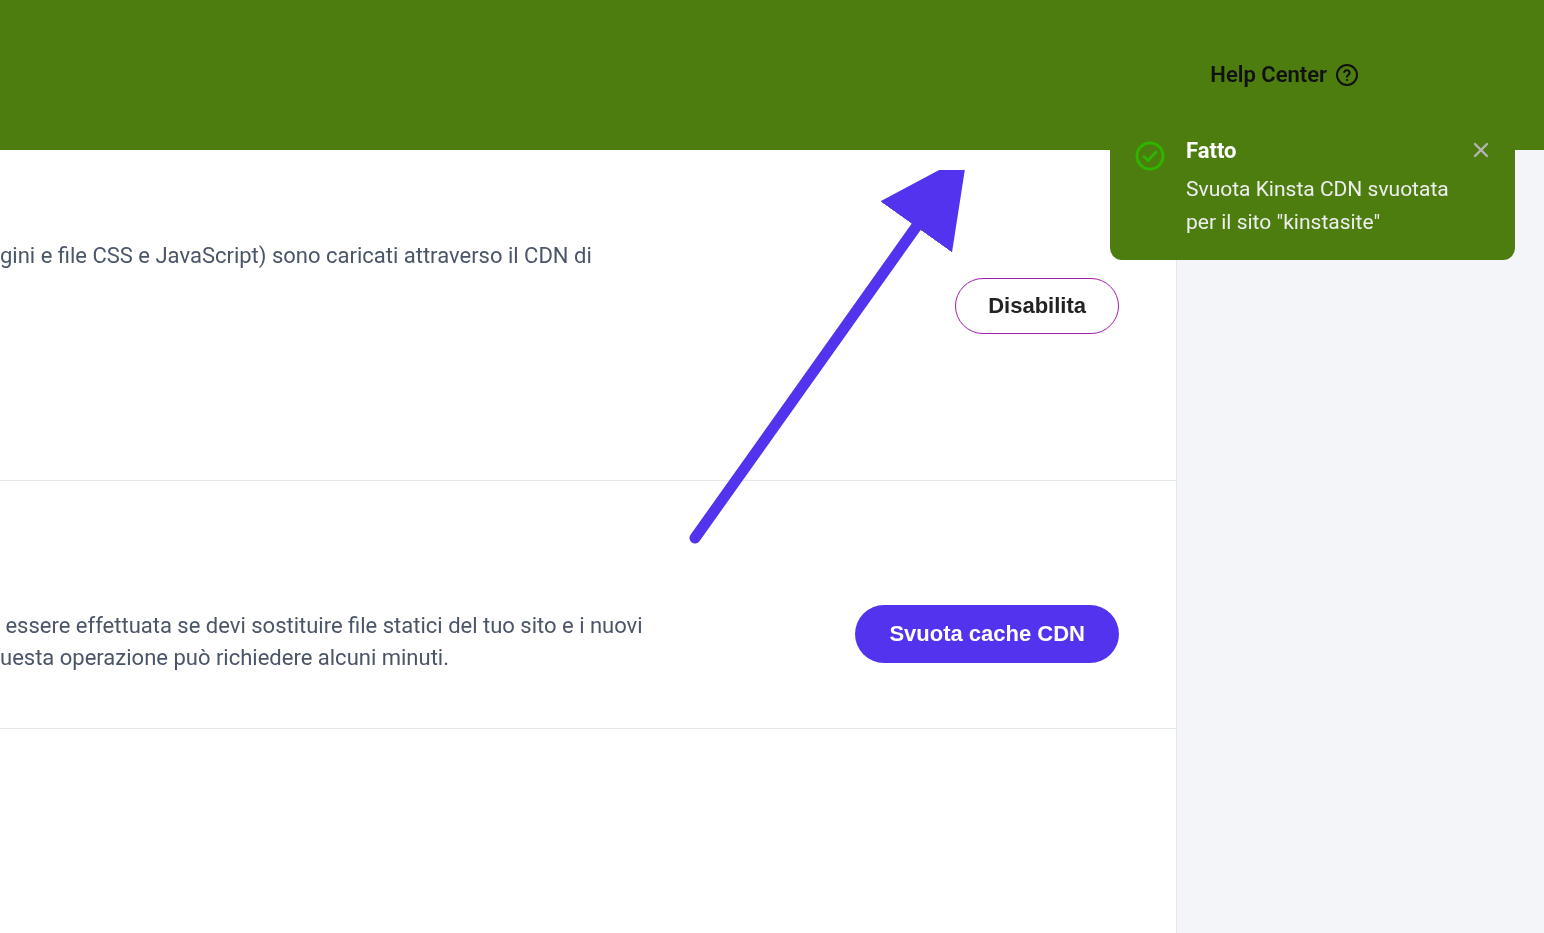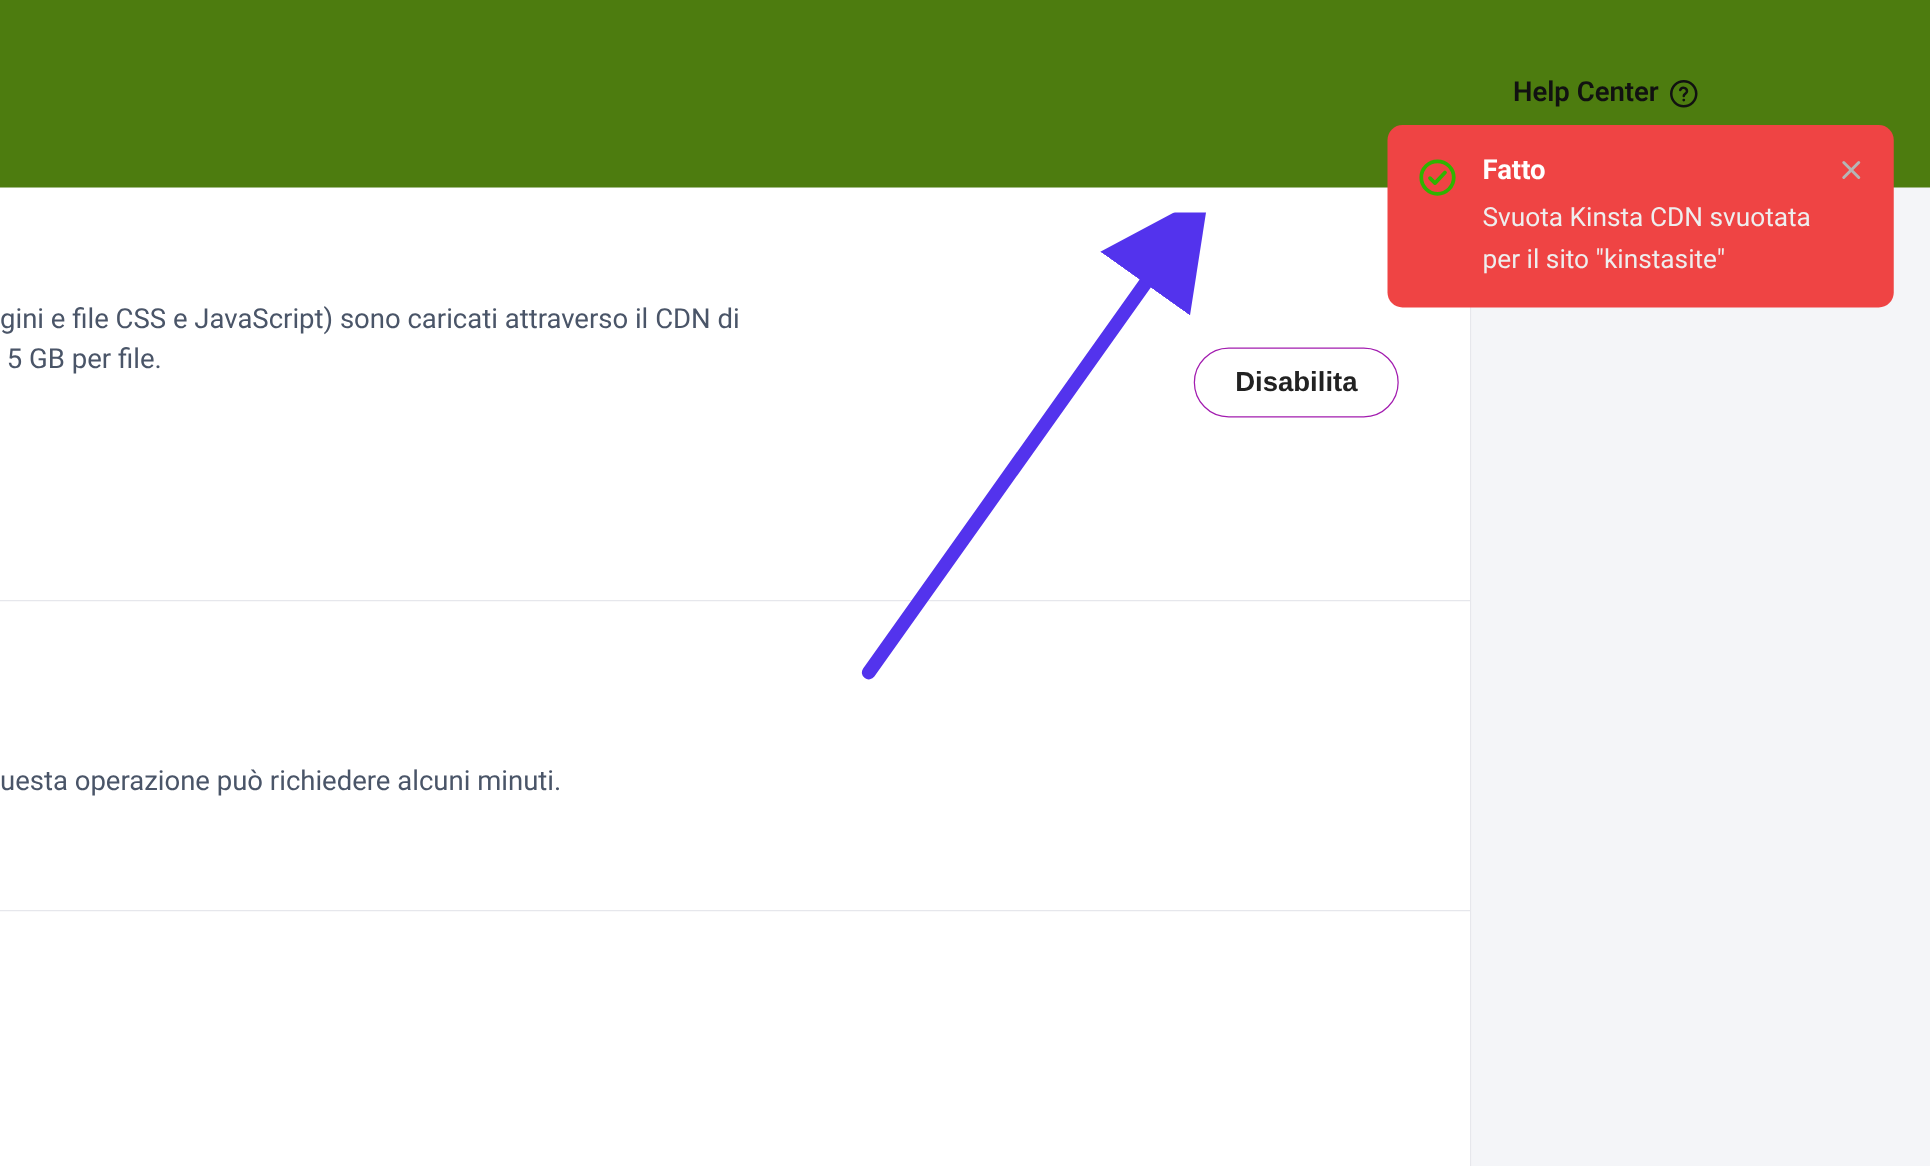--- a/index.html
+++ b/index.html
@@ -109,24 +109,24 @@
     left: 0;
     right: 0;
     top: 578px;
     height: 1px;
     background: #e6e7ec;
   }
 
   
   .toast {
     position: absolute;
-    top: 100px;
+    top: 114px;
     right: 29px;
     width: 405px;
-    background: #ef4444;
+    background: #4d7c0f;
     color: #ffffff;
     border-radius: 12px;
     padding: 24px 24px 22px 24px;
     display: flex;
     gap: 20px;
     align-items: flex-start;
     z-index: 20;
   }
   .toast .check {
     flex: 0 0 auto;
@@ -184,31 +184,32 @@
         <circle cx="12" cy="17" r="1.1" fill="#111" stroke="none"></circle>
       </svg>
     </span>
   </div>
 </div>
 
 <div class="panel">
 
   <div class="section-top">
     <div class="desc-text">gini e file CSS e JavaScript) sono caricati attraverso il CDN di</div>
-    <div class="desc-text"> 5 GB per file.</div>
   </div>
 
   <button class="btn-outline">Disabilita</button>
 
   <div class="divider"></div>
 
   <div class="section-bottom">
+    <div class="desc-text"> essere effettuata se devi sostituire file statici del tuo sito e i nuovi</div>
     <div class="desc-text">uesta operazione può richiedere alcuni minuti.</div>
   </div>
 
+  <button class="btn-primary">Svuota cache CDN</button>
 
   <div class="divider2"></div>
 
 </div>
 
 <div class="right-strip"></div>
 
 <svg class="arrow-svg" viewBox="0 0 290 380">
   <defs>
     <marker id="ah" markerWidth="8" markerHeight="8" refX="5" refY="4" orient="auto">

